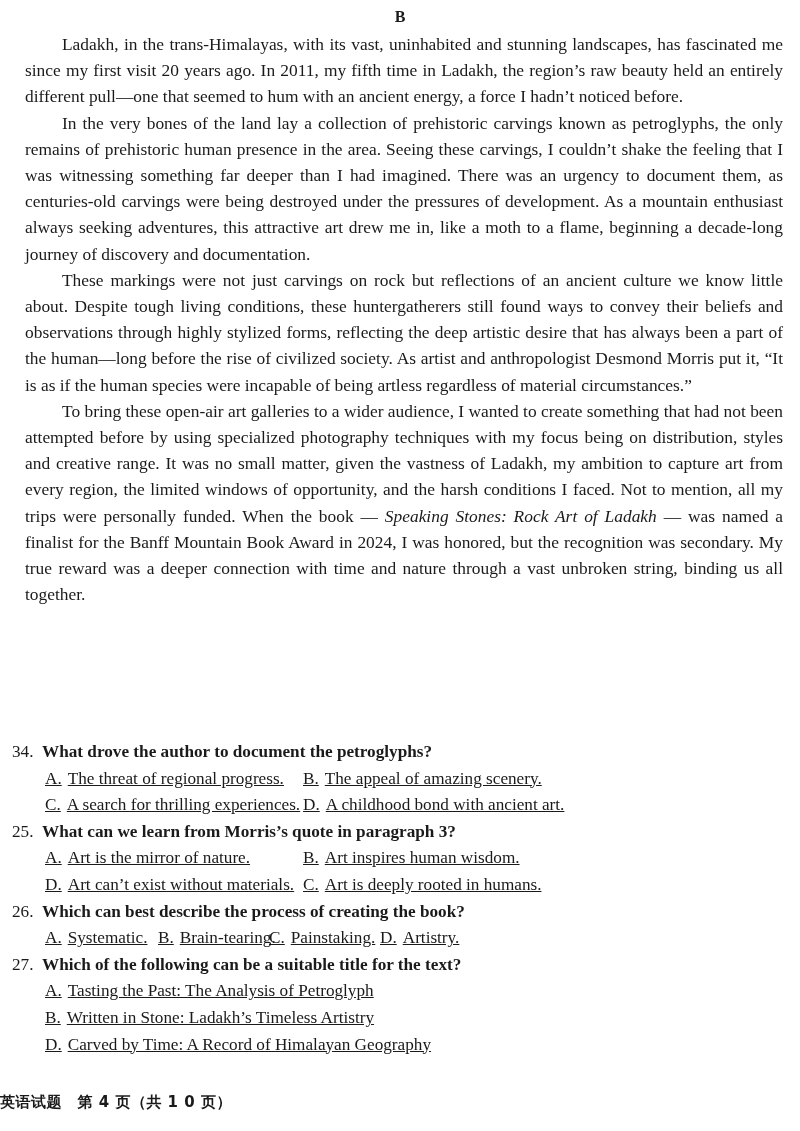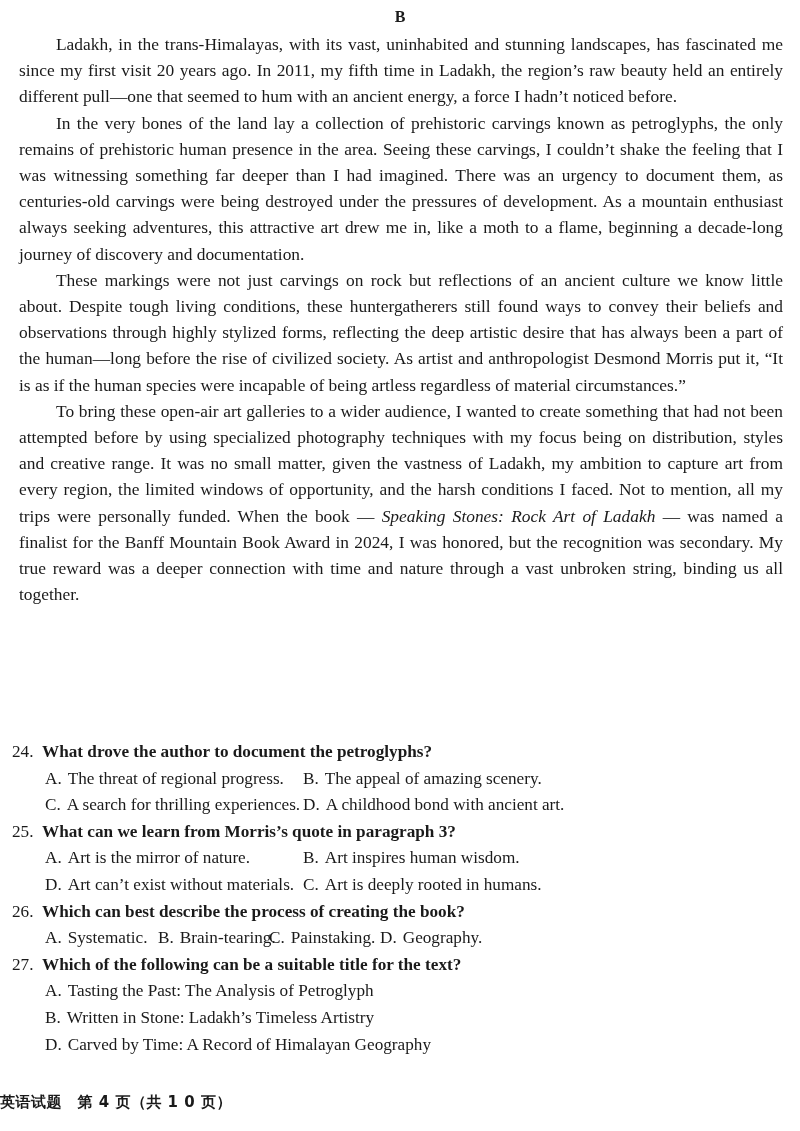--- a/index.html
+++ b/index.html
@@ -9,31 +9,31 @@
     color: #1a1a1a;
   }
   .section-letter {
     position: absolute; top: 8px; left: 0; width: 800px; text-align: center;
     font-weight: bold; font-size: 16px;
   }
   .passage {
     position: absolute; top: 31px; left: 17px; width: 766px;
     font-size: 17.4px; line-height: 26.2px; text-align: justify;
   }
-  .passage p { margin: 0 0 0 2px; text-indent: 37px; }
+  .passage p { margin: 0 0 0 8px; text-indent: 37px; }
   .passage p + p { margin-top: 0; }
   .passage em { font-style: italic; }
   .questions {
     position: absolute; top: 739px; left: 12px; width: 780px;
     font-size: 17.2px; line-height: 26.6px;
   }
   .q-stem { display: flex; }
   .q-num { width: 22px; }
   .q-text { margin-left: 8px; font-weight: bold; }
-  .opts { display: flex; flex-wrap: wrap; padding-left: 33px; }
+  .opts { display: flex; flex-wrap: wrap; padding-left: 33px; text-decoration: underline; }
   .opt { white-space: nowrap; }
   .opts.two .opt { width: 258px; }
   .opts.four .opt { width: 113px; }
   .opts.four .opt:nth-child(1) { width: 113px; }
   .opts.four .opt:nth-child(2) { width: 111px; }
   .opts.four .opt:nth-child(3) { width: 111px; }
   .opts.one .opt { width: 100%; }
   .opt-letter { margin-right: 6px; }
   .footer {
     position: absolute; top: 1093px; left: 0; width: 800px; text-align: left;
@@ -50,21 +50,21 @@
   <p>Ladakh, in the trans-Himalayas, with its vast, uninhabited and stunning landscapes, has fascinated me since my first visit 20 years ago.  In 2011, my fifth time in Ladakh, the region’s raw beauty held an entirely different pull—one that seemed to hum with an ancient energy, a force I hadn’t noticed before.</p>
   <p>In the very bones of the land lay a collection of prehistoric carvings known as petroglyphs, the only remains of prehistoric human presence in the area.  Seeing these carvings, I couldn’t shake the feeling that I was witnessing something far deeper than I had imagined.  There was an urgency to document them, as centuries-old carvings were being destroyed under the pressures of development.  As a mountain enthusiast always seeking adventures, this attractive art drew me in, like a moth to a flame, beginning a decade-long journey of discovery and documentation.</p>
   <p>These markings were not just carvings on rock but reflections of an ancient culture we know little about.  Despite tough living conditions, these huntergatherers still found ways to convey their beliefs and observations through highly stylized forms, reflecting the deep artistic desire that has always been a part of the human—long before the rise of civilized society.  As artist and anthropologist Desmond Morris put it, “It is as if the human species were incapable of being artless regardless of material circumstances.”</p>
   <p><span>To bring these open-air art galleries to a wider audience, I wanted to create something that had not been attempted before by using specialized photography techniques with my focus being on distribution, styles and creative range.  It was no small matter, given the vastness of Ladakh, my ambition to capture art from every region, the limited windows of opportunity, and the harsh conditions I faced.  Not to mention, all my trips were personally funded.  When the book — </span><em>Speaking Stones: Rock Art of Ladakh</em><span> — was named a finalist for the Banff Mountain Book Award in 2024, I was honored, but the recognition was secondary.  My true reward was a deeper connection with time and nature through a vast unbroken string, binding us all together.</span></p>
 </div>
 
 <div class="questions">
 
   <div class="question">
     <div class="q-stem">
-      <span class="q-num">24.</span>
+      <span class="q-num">34.</span>
       <span class="q-text">What drove the author to document the petroglyphs?</span>
     </div>
     <div class="opts two">
       <span class="opt"><span class="opt-letter">A.</span><span>The threat of regional progress.</span></span>
       <span class="opt"><span class="opt-letter">B.</span><span>The appeal of amazing scenery.</span></span>
       <span class="opt"><span class="opt-letter">C.</span><span>A search for thrilling experiences.</span></span>
       <span class="opt"><span class="opt-letter">D.</span><span>A childhood bond with ancient art.</span></span>
     </div>
   </div>
 
@@ -83,21 +83,21 @@
 
   <div class="question">
     <div class="q-stem">
       <span class="q-num">26.</span>
       <span class="q-text">Which can best describe the process of creating the book?</span>
     </div>
     <div class="opts four">
       <span class="opt"><span class="opt-letter">A.</span><span>Systematic.</span></span>
       <span class="opt"><span class="opt-letter">B.</span><span>Brain-tearing.</span></span>
       <span class="opt"><span class="opt-letter">C.</span><span>Painstaking.</span></span>
-      <span class="opt"><span class="opt-letter">D.</span><span>Geography.</span></span>
+      <span class="opt"><span class="opt-letter">D.</span><span>Artistry.</span></span>
     </div>
   </div>
 
   <div class="question">
     <div class="q-stem">
       <span class="q-num">27.</span>
       <span class="q-text">Which of the following can be a suitable title for the text?</span>
     </div>
     <div class="opts one">
       <span class="opt"><span class="opt-letter">A.</span><span>Tasting the Past: The Analysis of Petroglyph</span></span>

